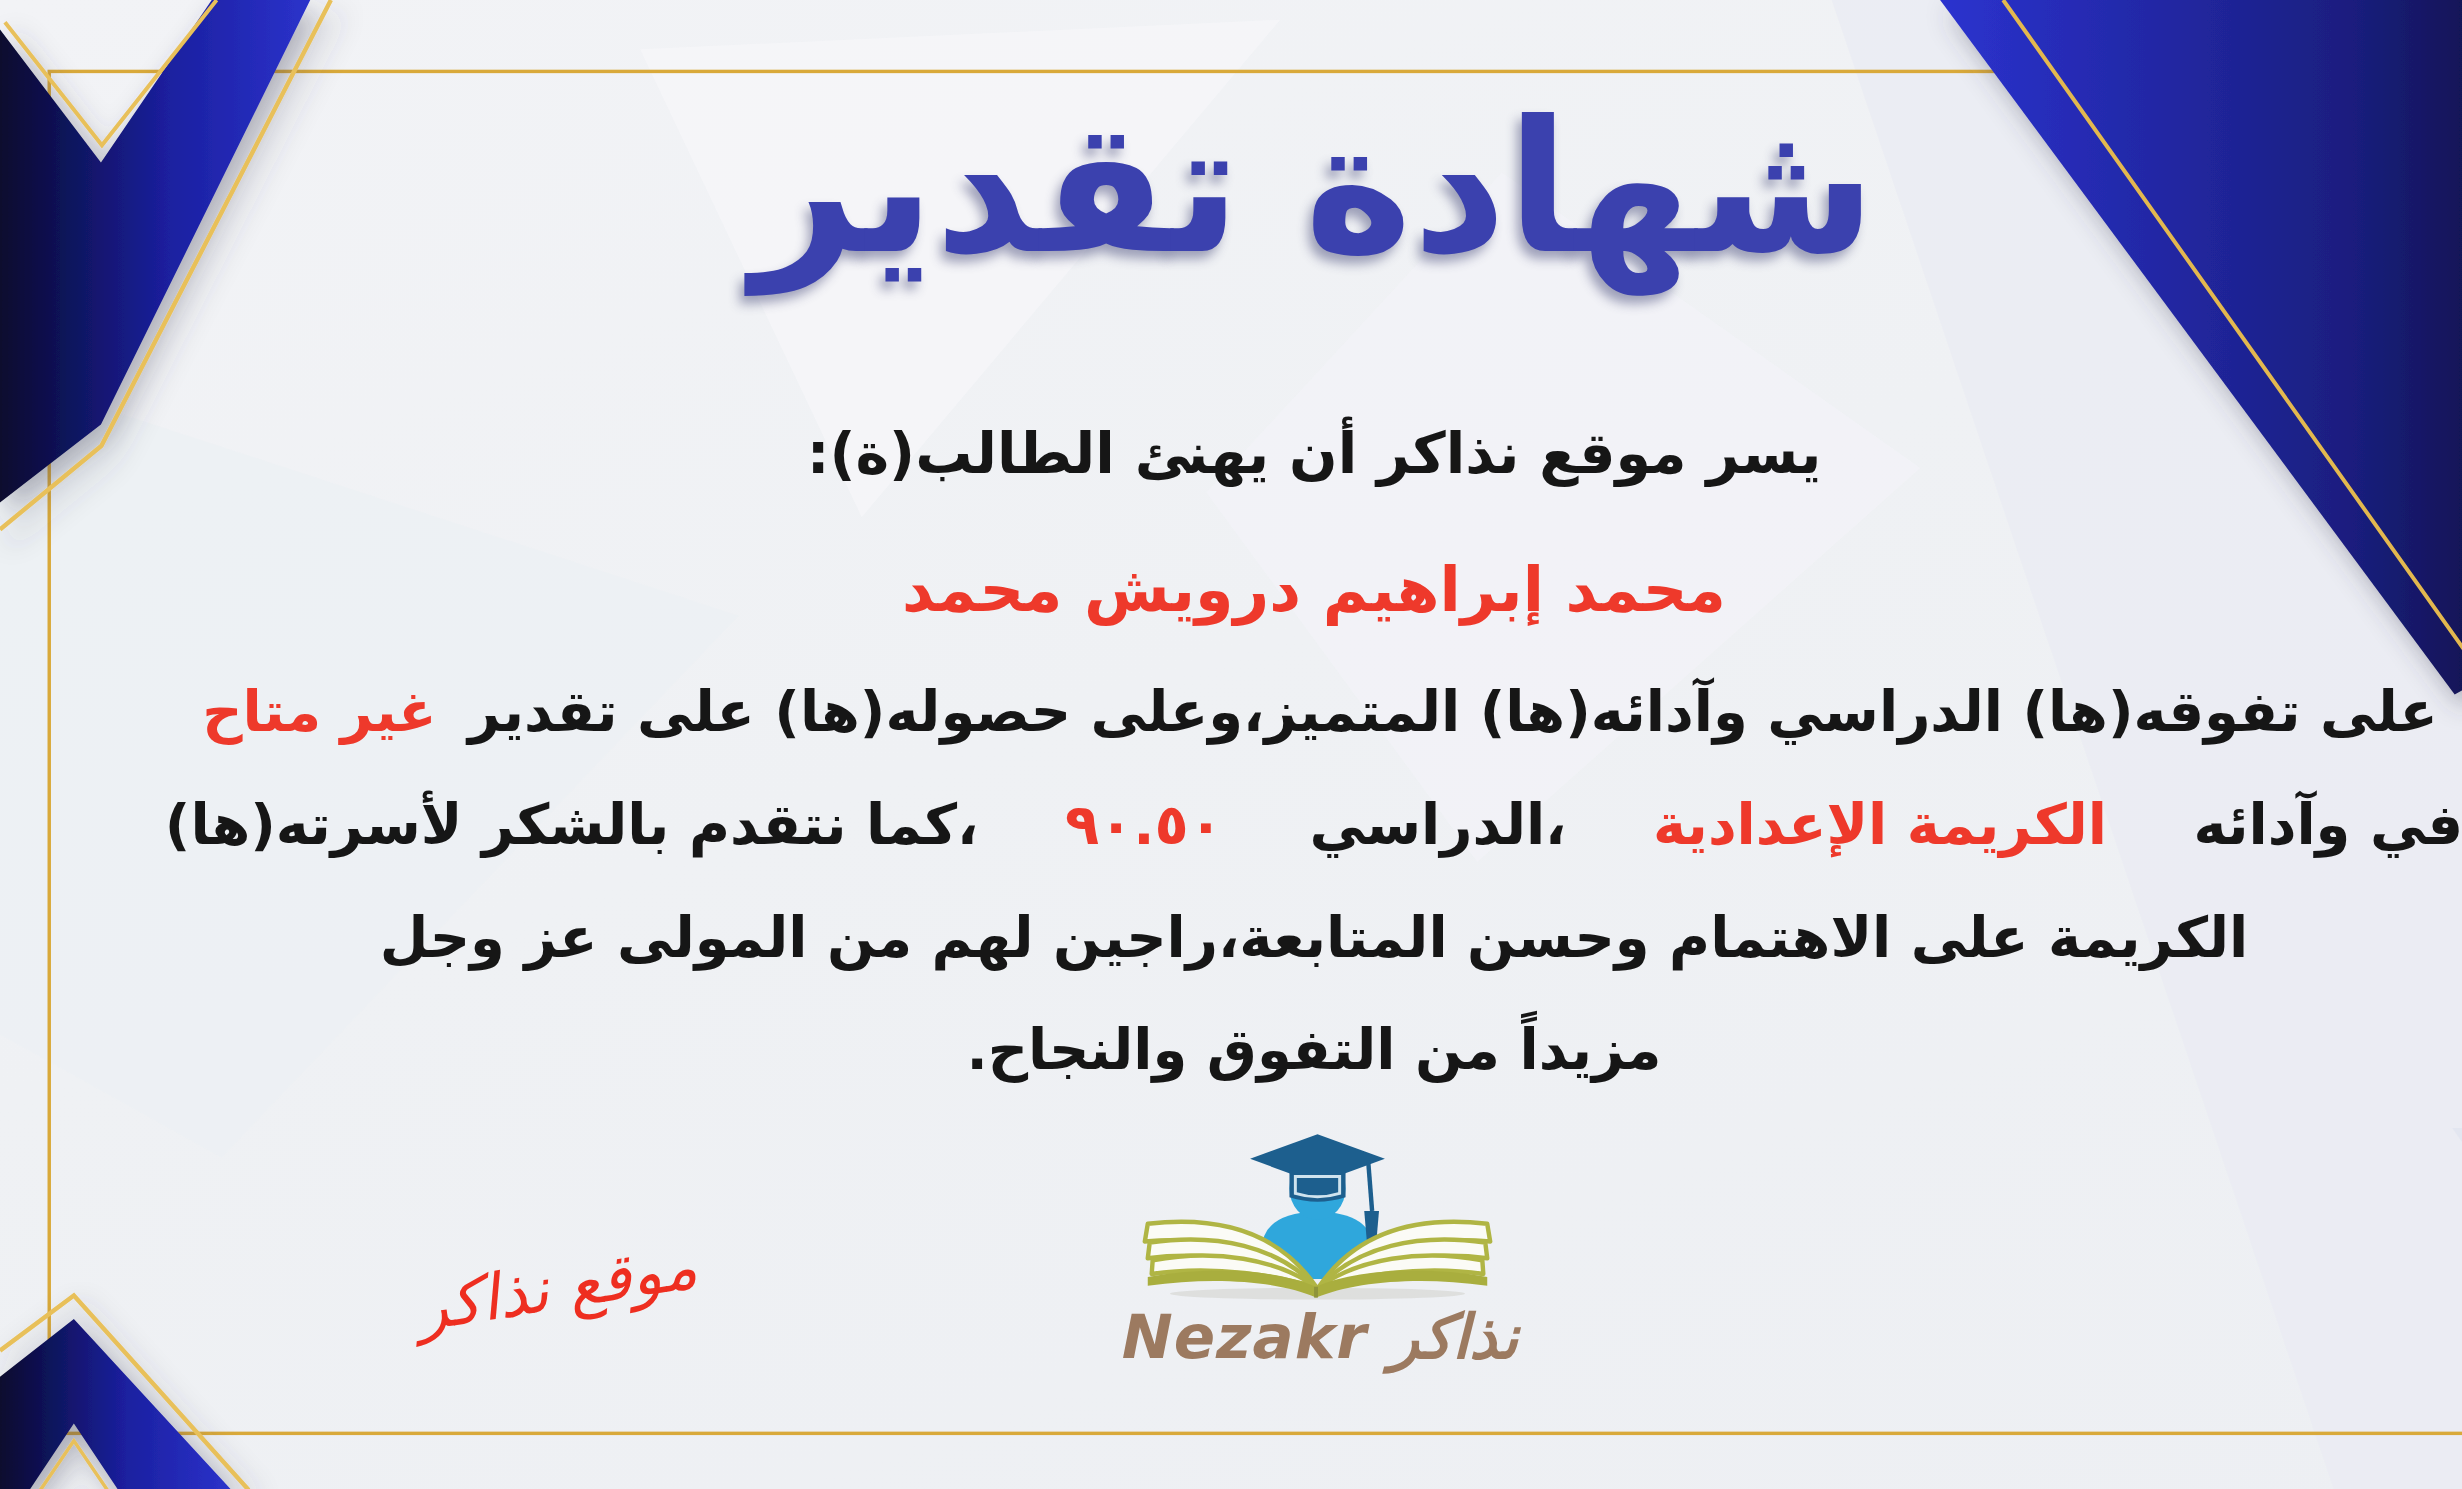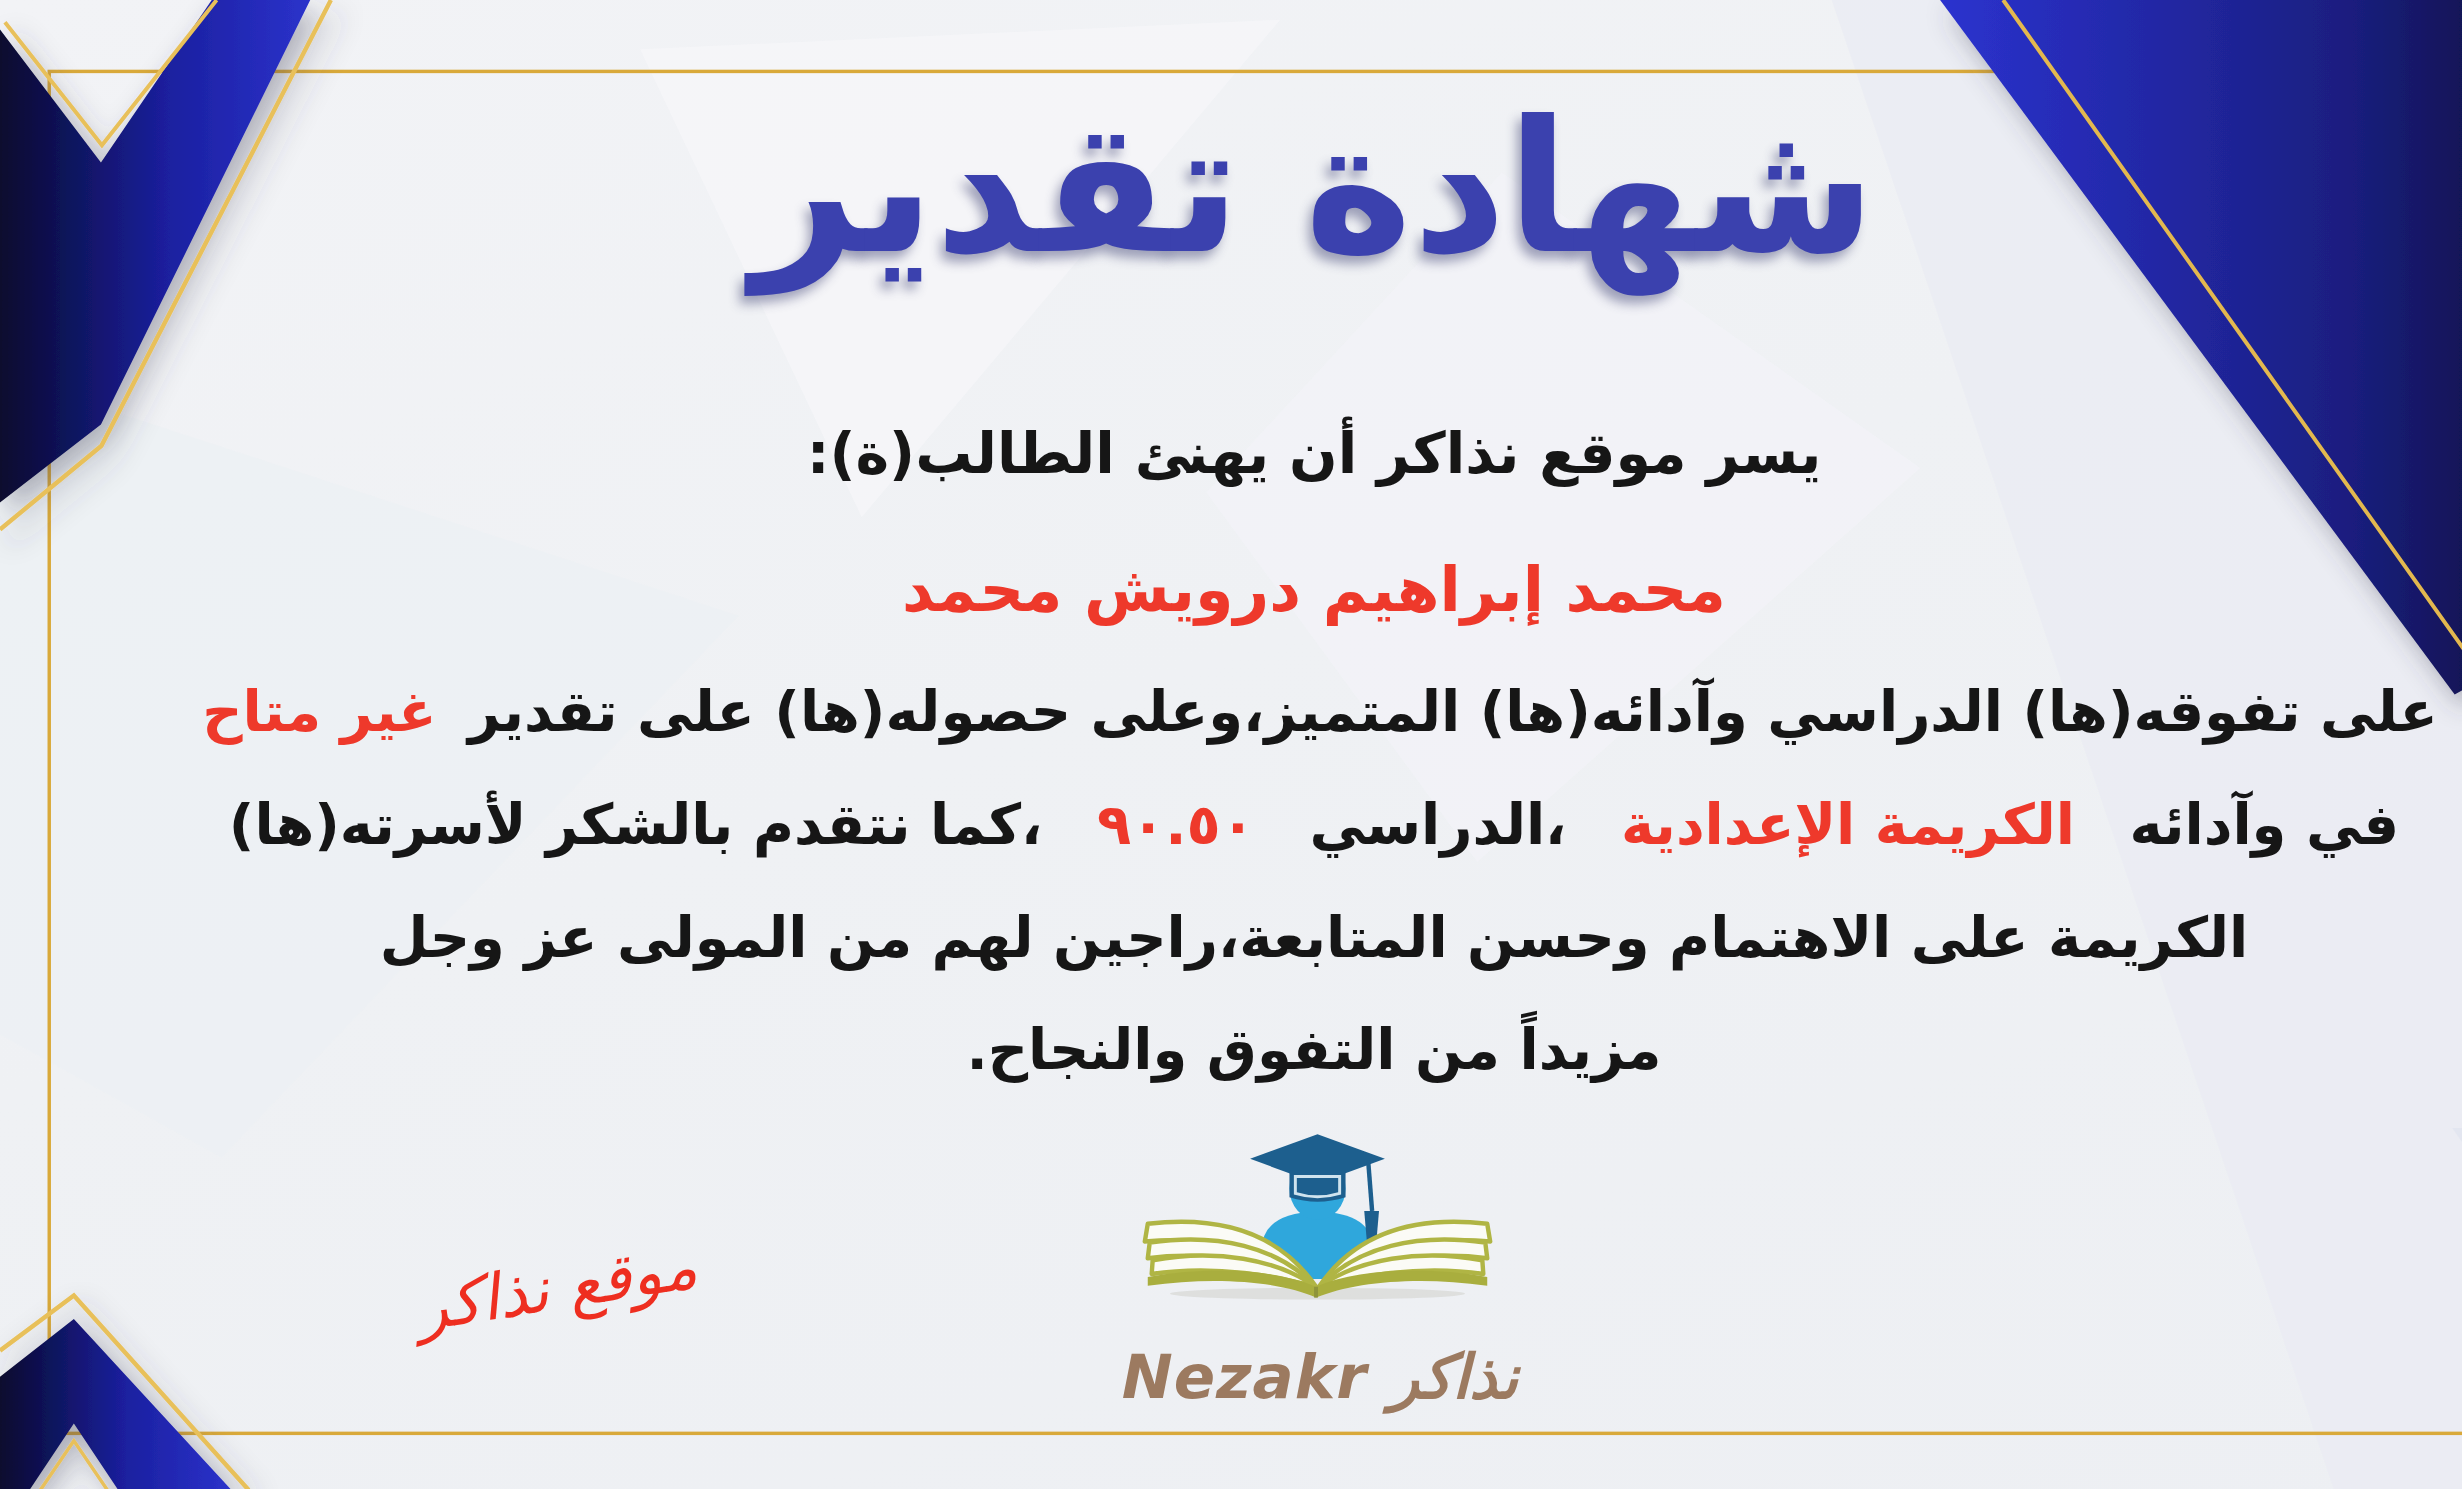--- a/index.html
+++ b/index.html
@@ -16,34 +16,34 @@
     left:0;right:0;top:81px;
     font-size:183px;font-weight:bold;color:#3b41ae;
     text-shadow:-4.9px 7.9px 10.8px rgba(55,60,110,0.45);
     letter-spacing:3px;
   }
   .intro{left:0;right:0;top:420px;font-size:57px;font-weight:bold;}
   .student{left:0;right:0;top:553px;font-size:62px;font-weight:bold;color:#ee392b;}
   .pline{left:64px;right:64px;font-size:56px;font-weight:bold;line-height:1.35;}
   .p1{top:674px}.p2{top:787px}.p3{top:900px}.p4{top:1012px}
   .v-red{color:#ee392b;}
-  .gapped{margin:0 35px;}
+  .gapped{margin:0 67px;}
   .gap-sm{margin:0 12px;}
   .sig-label{left:305px;top:1152px;width:364px;font-size:64px;font-weight:bold;}
   .sig-script{
     left:340px;top:1251px;width:433px;
     font-family:"DejaVu Serif",serif;font-style:italic;
     font-size:63px;color:#ee2e20;
     transform:rotate(-9deg);
   }
   .logo-svg{position:absolute;left:1133px;top:1123px;width:369px;height:178px;}
   .logo-text{
     left:1074px;top:1301px;width:492px;
     direction:ltr;font-size:61px;font-weight:bold;color:#9c7a60;
-    letter-spacing:1px;font-style:italic;margin-top:40px;
+    letter-spacing:1px;font-style:italic;
   }
 </style>
 </head>
 <body>
 
 <div class="stage">
 
   <svg class="deco" viewBox="0 0 5337 3025" preserveAspectRatio="none">
     <defs>
       <linearGradient id="gradBlueLR" x1="0" y1="0" x2="1" y2="0">

